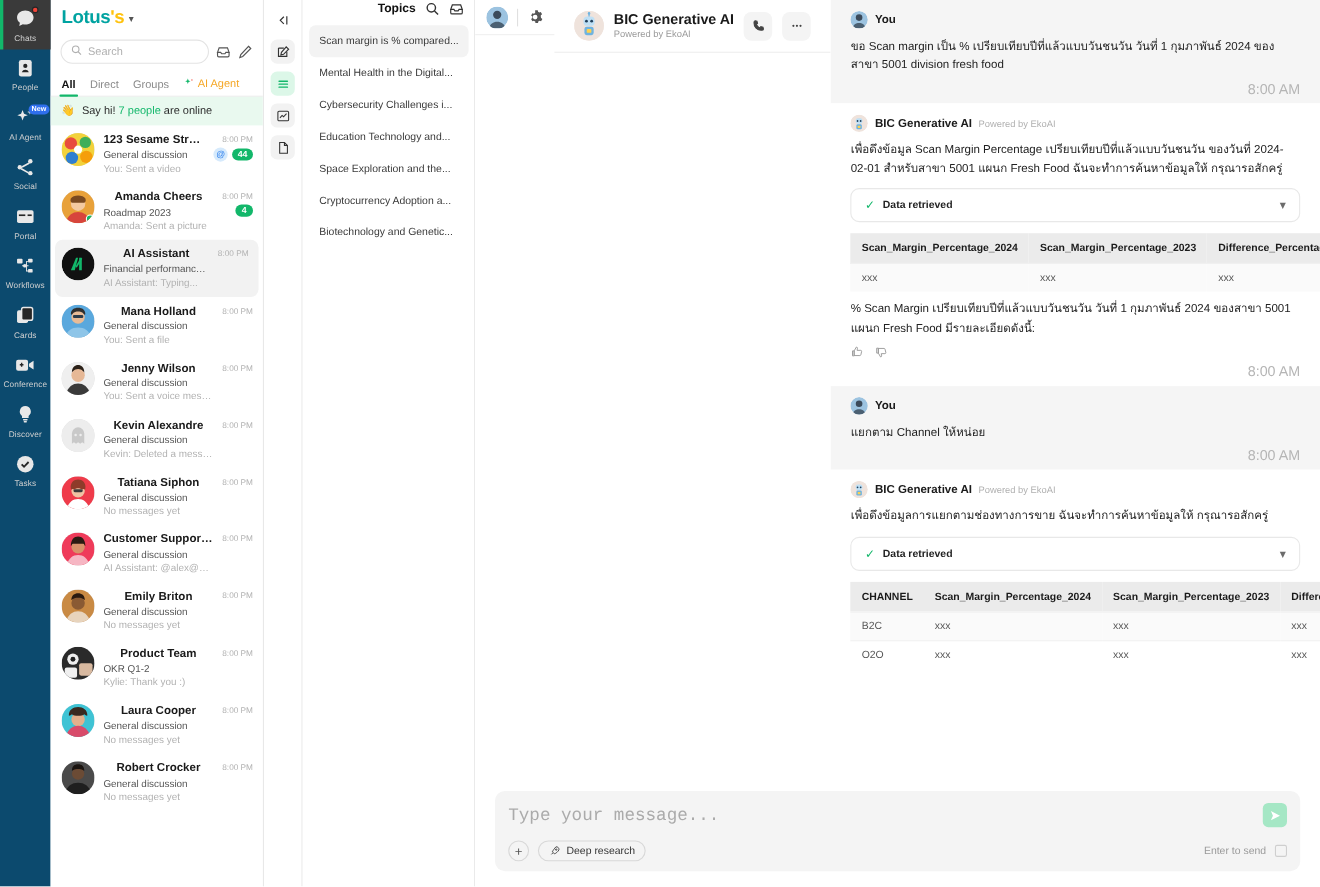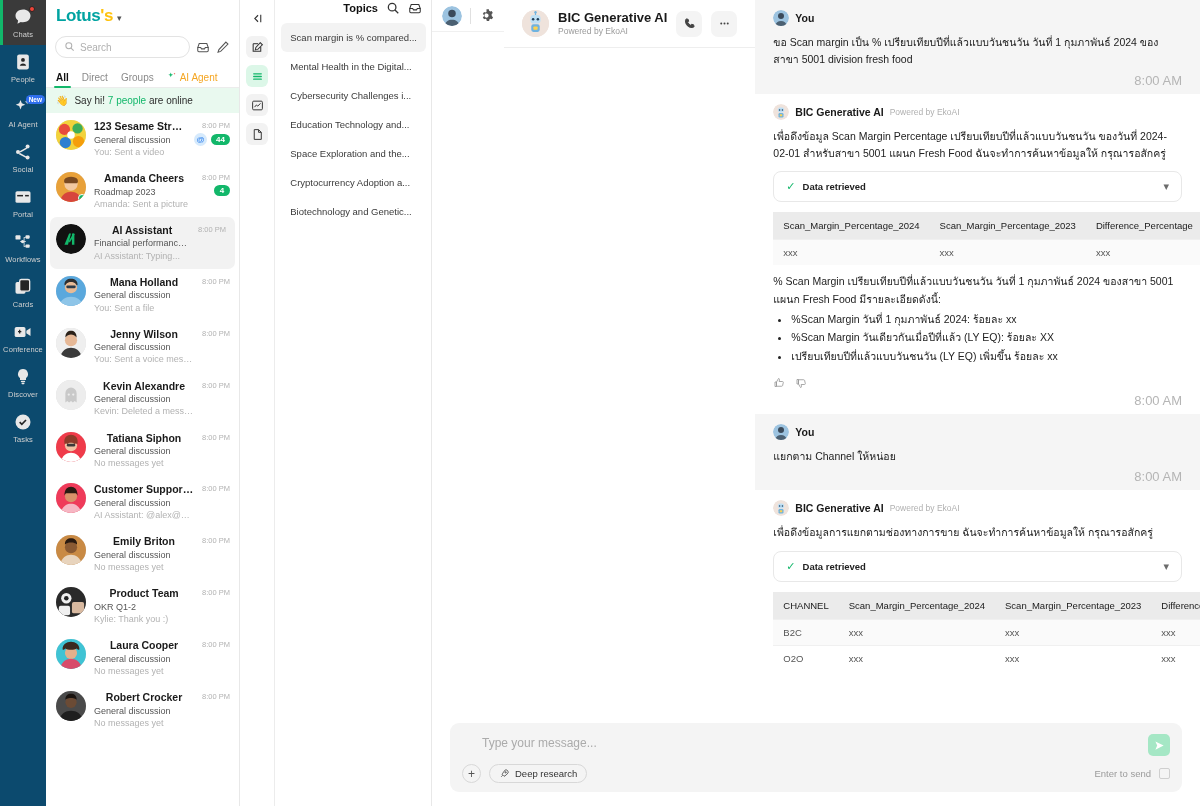--- a/index.html
+++ b/index.html
@@ -170,41 +170,41 @@
     display: flex; align-items: center; gap: 7px; margin: 9px 0 10px;
     background: #fff;
   }
   .retrieved .chk { color: #12b76a; font-size: 11px; font-weight: bold; }
   .retrieved .rtxt { flex: 1; font-size: 9.5px; font-weight: bold; color: #222; }
   .retrieved .chev { font-size: 11px; color: #6c6c6c; }
 
   table.dt { width: 100%; border-collapse: collapse; font-size: 9.5px;
              margin-bottom: 8px; }
   table.dt th {
-    background: #ebebeb; color: #1a1a1a; font-weight: normal; text-align: left;
+    background: #ebebeb; color: #1a1a1a; font-weight: bold; text-align: left;
     padding: 8px 10px; border: none; white-space: nowrap;
   }
   table.dt td { padding: 7px 10px; color: #555; background: #fafafa;
                 border-top: 1px solid #f0f0f0; }
   table.dt tbody tr:nth-child(even) td { background: #fff; }
 
   ul.bul { margin: 2px 0 6px 18px; }
   ul.bul li { font-size: 10.5px; color: #222; line-height: 1.75; }
   .reacts { display: flex; gap: 10px; padding-top: 6px; }
   .reacts svg { width: 12px; height: 12px; display: block; }
 
   
   .composer {
     position: absolute; left: 18px; right: 18px; bottom: 14px;
     background: #f4f4f4; border-radius: 9px; padding: 11px 12px 9px;
   }
   .cinput { display: flex; align-items: flex-start; }
   .cinput input {
     flex: 1; border: none; background: transparent; outline: none;
-    font-size: 12px; color: #333; font-family: Liberation Sans, sans-serif; padding: 2px 0 14px; margin-left: 20px;
+    font-size: 16px; color: #333; font-family: Liberation Mono, monospace; padding: 2px 0 14px;
   }
   .cinput input::placeholder { color: #ababab; }
   .send {
     width: 22px; height: 22px; border-radius: 5px; background: #a5e7c5;
     display: flex; align-items: center; justify-content: center; cursor: pointer;
     flex: 0 0 22px;
   }
   .send svg { width: 11px; height: 11px; display: block; fill: #fff; }
   .crow2 { display: flex; align-items: center; gap: 8px; }
   .plusbtn { width: 19px; height: 19px; border-radius: 50%; border: 1px solid #d8d8d8;
@@ -767,25 +767,20 @@
             </thead>
             <tbody>
               <tr>
                 <td>xxx</td>
                 <td>xxx</td>
                 <td>xxx</td>
               </tr>
             </tbody>
           </table>
           <div class="mbody">% Scan Margin เปรียบเทียบปีที่แล้วแบบวันชนวัน วันที่ 1 กุมภาพันธ์ 2024 ของสาขา 5001 แผนก Fresh Food  มีรายละเอียดดังนี้:</div>
-          <ul class="bul">
-            <li>%Scan Margin วันที่ 1 กุมภาพันธ์ 2024: ร้อยละ  xx</li>
-            <li>%Scan Margin วันเดียวกันเมื่อปีที่แล้ว (LY EQ): ร้อยละ  XX</li>
-            <li>เปรียบเทียบปีที่แล้วแบบวันชนวัน (LY EQ) เพิ่มขึ้น ร้อยละ xx</li>
-          </ul>
           <div class="reacts">
             <span>
               <svg viewBox="0 0 24 24" fill="none" stroke="#999" stroke-width="1.7">
                 <path d="M7 10v9H4v-9zM7 10l4-7c1.4 0 2 .9 2 2l-.7 4H19c1.1 0 1.8 1 1.6 2l-1.4 6c-.2.9-.9 1.5-1.8 1.5H7z"></path>
               </svg>
             </span>
             <span>
               <svg viewBox="0 0 24 24" fill="none" stroke="#999" stroke-width="1.7">
                 <path d="M7 14V5H4v9zM7 14l4 7c1.4 0 2-.9 2-2l-.7-4H19c1.1 0 1.8-1 1.6-2l-1.4-6c-.2-.9-.9-1.5-1.8-1.5H7z"></path>
               </svg>

